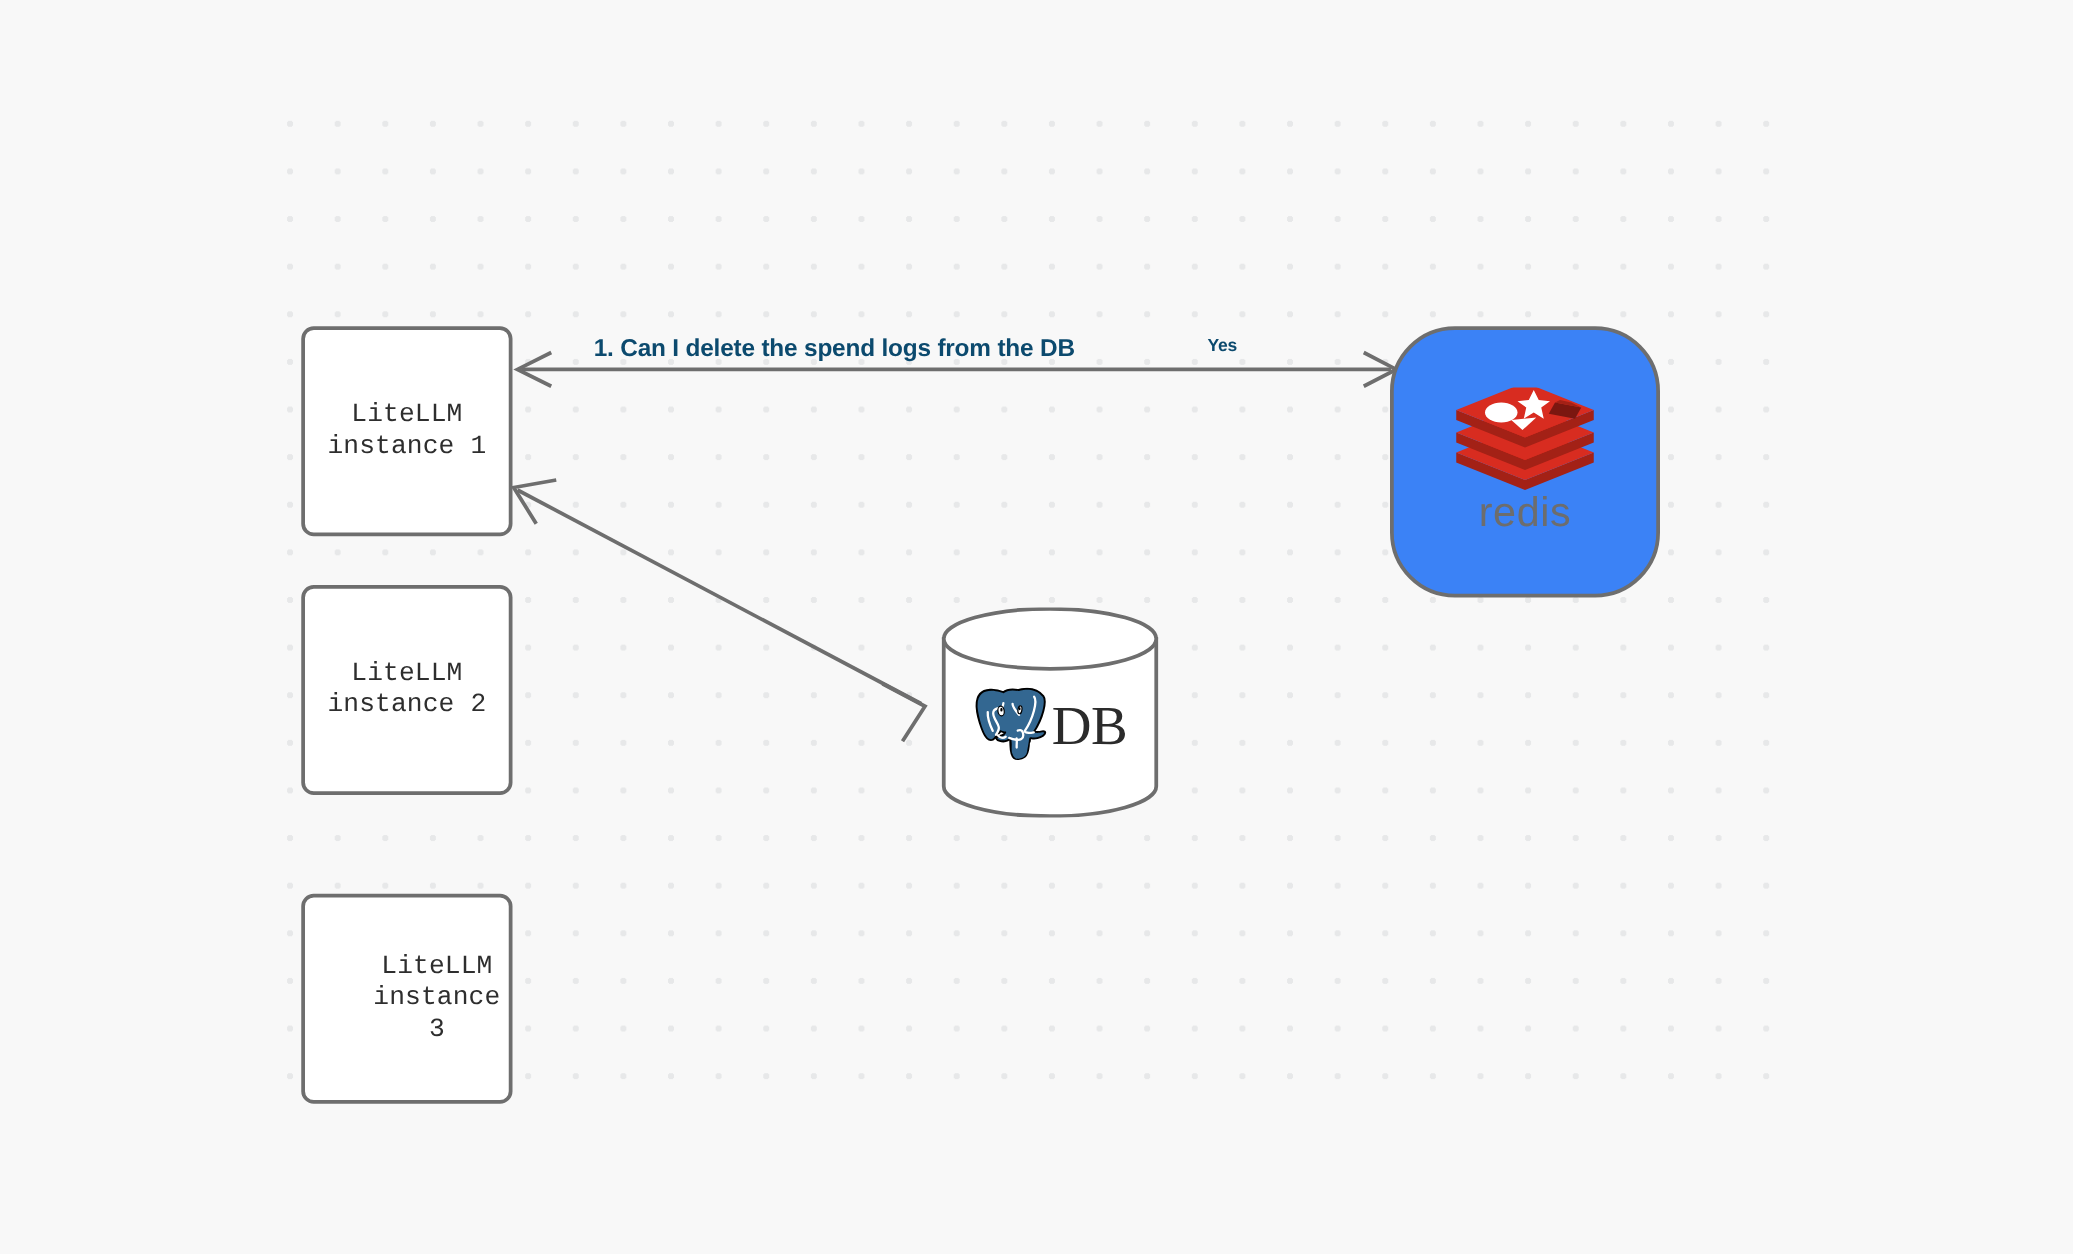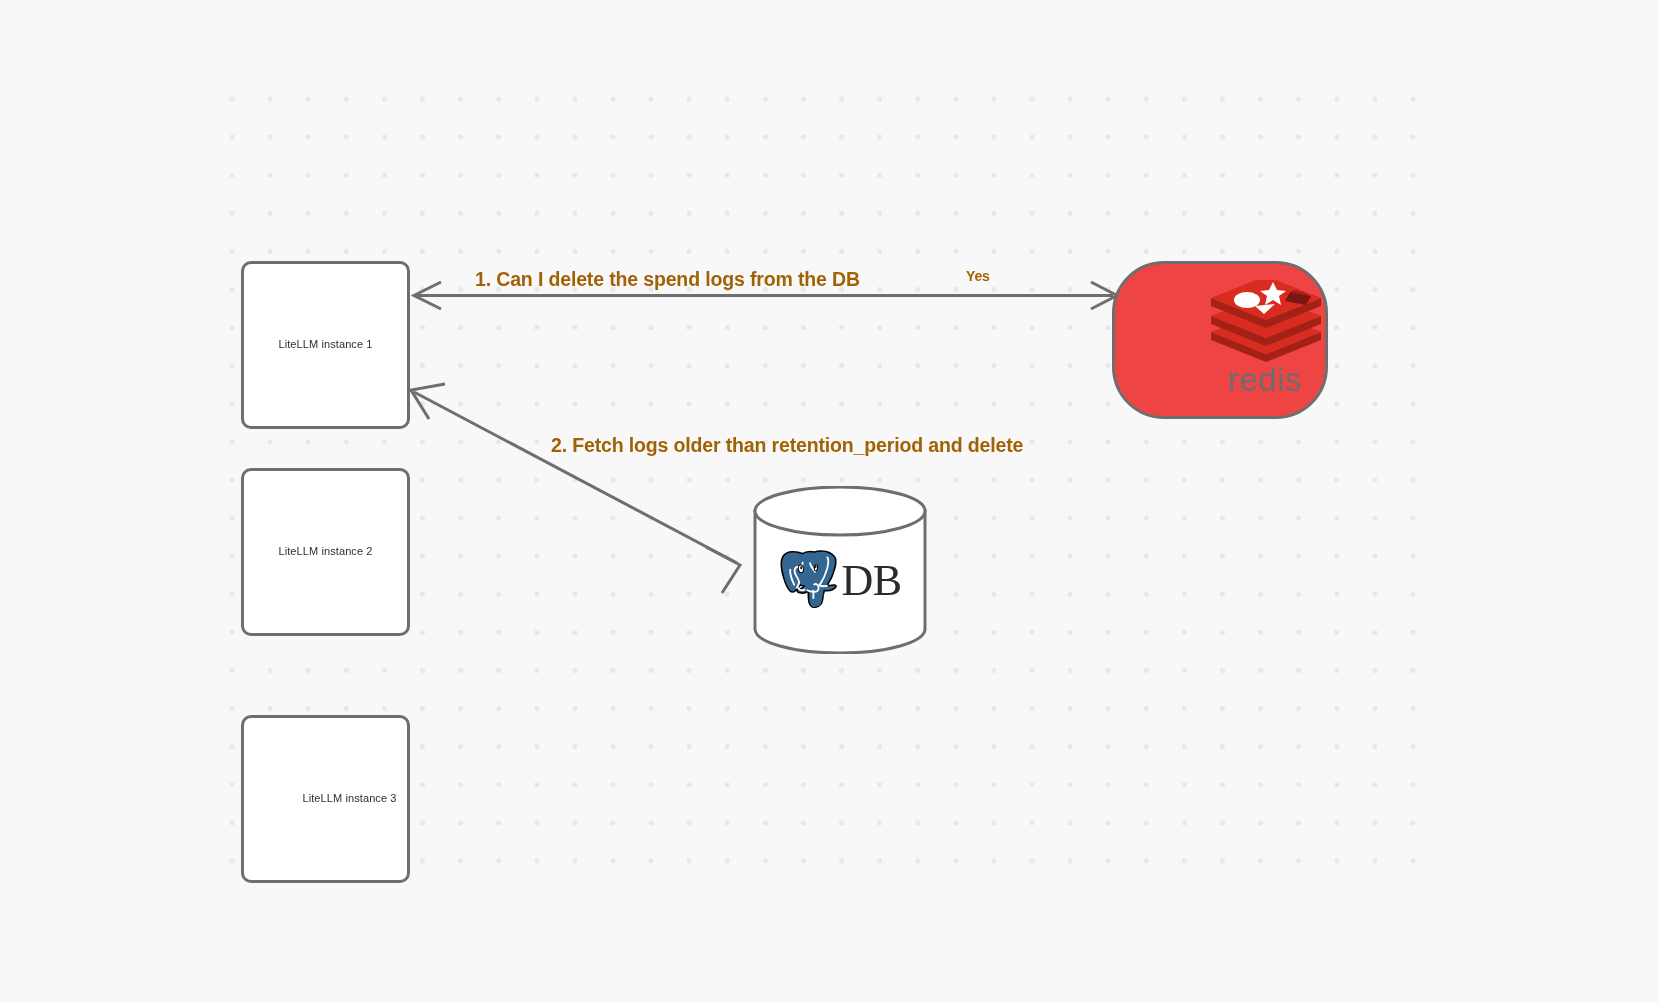--- a/index.html
+++ b/index.html
@@ -36,46 +36,46 @@
     position: absolute;
     background: #ffffff;
     border: 3px solid #6e6e6e;
     border-radius: 10px;
     display: flex;
     align-items: center;
     justify-content: center;
     box-sizing: border-box;
   }
   .node-box .node-label {
-    font-size: 11px;
+    font-size: 21px;
     color: #2e2e2e;
-    font-family: Liberation Sans, sans-serif;
+    font-family: Liberation Mono, monospace;
     letter-spacing: 0.1px;
     line-height: 1.2;
-    text-align: left;
+    text-align: center;
     user-select: none;
   }
   #litellm-1 { left: 241px; top: 261px; width: 169px; height: 168px; }
   #litellm-2 { left: 241px; top: 468px; width: 169px; height: 168px; }
   #litellm-3 { left: 241px; top: 715px; width: 169px; height: 168px; padding-left: 48px; }
 
   
   #redis-node {
     position: absolute;
     left: 1112px;
     top: 261px;
     width: 216px;
-    height: 158px;
-    background: #ef4444;
+    height: 217px;
+    background: #3b82f6;
     border: 3px solid #6e6e6e;
     border-radius: 52px;
     box-sizing: border-box;
     display: flex;
     flex-direction: column;
-    align-items: flex-end;
+    align-items: center;
     justify-content: center;
   }
   #redis-logo-mark { width: 118px; height: 84px; display: block; margin-bottom: -4px; }
   #redis-wordmark { width: 120px; height: 40px; display: block; }
 
   
   #db-node {
     position: absolute;
     left: 752px;
     top: 486px;
@@ -109,21 +109,21 @@
     pointer-events: none;
   }
   .edge-line { stroke: #6e6e6e; stroke-width: 3; fill: none; }
   .edge-head { stroke: #6e6e6e; stroke-width: 3; fill: none; stroke-linecap: butt; }
 
   
   .edge-label {
     position: absolute;
     font-family: "Liberation Sans", sans-serif;
     font-weight: bold;
-    color: #a16207;
+    color: #0c4a6e;
     white-space: nowrap;
     user-select: none;
   }
   #edge1-label {
     left: 475px;
     top: 268px;
     font-size: 19.5px;
     letter-spacing: -0.15px;
   }
   #edge1-answer {
@@ -162,21 +162,20 @@
       <polyline class="edge-head" points="445,384 411,390 429,419"></polyline>
 
       <polyline class="edge-head" points="706,547 740,565 722,593"></polyline>
     </g>
   </svg>
 
   <div class="edge-label" id="edge1-label">1.  Can I delete the spend logs from the DB</div>
 
   <div class="edge-label" id="edge1-answer">Yes</div>
 
-  <div class="edge-label" id="edge2-label">2.  Fetch logs older than retention_period and delete</div>
 
   <div class="node-box" id="litellm-1">
     <span class="node-label">LiteLLM instance 1</span>
   </div>
 
   <div class="node-box" id="litellm-2">
     <span class="node-label">LiteLLM instance 2</span>
   </div>
 
   <div class="node-box" id="litellm-3">

